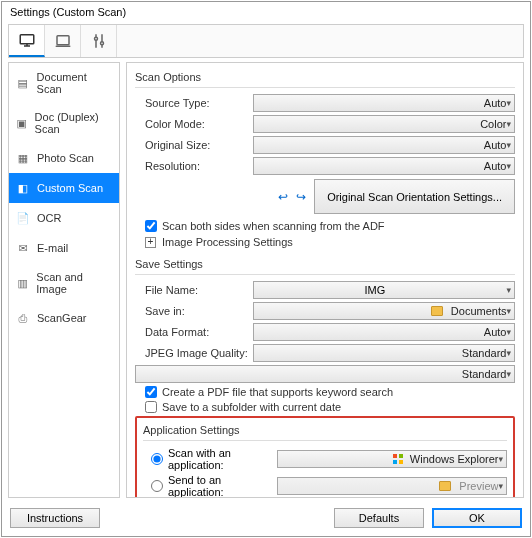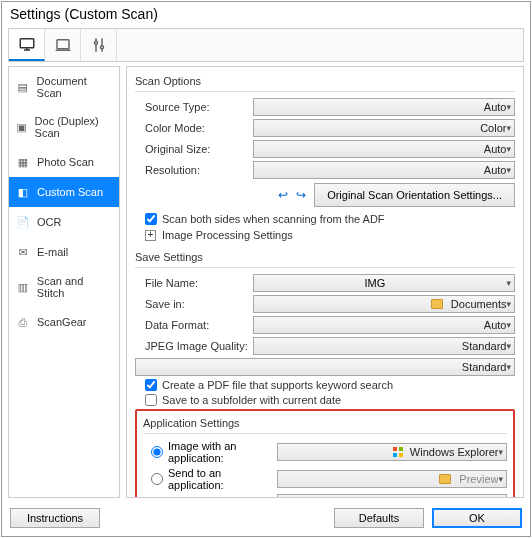--- a/index.html
+++ b/index.html
@@ -1,39 +1,39 @@
 <!DOCTYPE html>
 <html><head>
 <meta charset="utf-8">
 <style>
 * { box-sizing: border-box; margin: 0; padding: 0; font-family: "Segoe UI", Tahoma, sans-serif; font-size: 11px; }
 body { background: #fff; width: 532px; height: 538px; overflow: hidden; }
 .window { border: 1px solid #999; width: 530px; height: 536px; margin: 1px; display: flex; flex-direction: column; background:#fff;}
-.titlebar { padding: 4px 8px; font-size: 14px; color:#000; }
+.titlebar { padding: 4px 8px; font-size: 11px; color:#000; }
 .toolbar-tabs { border: 1px solid #ccc; margin: 2px 6px 4px 6px; height: 34px; display:flex; align-items:center; background:#fafafa;}
 .ttab { width:36px; height:32px; display:flex; align-items:center; justify-content:center; border-right:1px solid #ddd; color:#555;}
 .ttab.active { background:#fff; border-bottom:2px solid #0078d7;}
 .ttab svg { width:18px; height:18px; }
 .body { flex:1; display:flex; padding:0 6px 4px 6px; gap:6px; overflow:hidden;}
 .sidebar { width:112px; border:1px solid #ccc; background:#fff; overflow-y:auto;}
 .sbitem { display:flex; align-items:center; gap:6px; padding:8px 6px; cursor:default; color:#333;}
 .sbitem .ic { width:16px; height:14px; display:flex; align-items:center; justify-content:center; color:#666;}
 .sbitem.selected { background:#0a84ff; color:#fff;}
 .sbitem.selected .ic{ color:#fff;}
 .content { flex:1; border:1px solid #ccc; padding:6px 8px 8px 8px; overflow-y:auto; }
 .group-title { font-size:11px; color:#333; margin:2px 0 4px 0;}
 .hr { border-top:1px solid #ddd; margin:2px 0 6px 0;}
 .row { display:flex; align-items:center; margin:3px 0; }
 .lbl { width:118px; color:#333; padding-left:10px;}
 .sel { flex:1; height:18px; border:1px solid #a7a7a7; background:linear-gradient(#f7f7f7,#e6e6e6); padding:0 3px; display:flex; align-items:center; justify-content:flex-end; font-size:11px; color:#222;}
 .sel .arrow { font-size:9px; color:#555; }
 .sel.folder .fic { width:12px; height:10px; margin-right:4px; background:#f3c04b; border:1px solid #c9972e; display:inline-block; border-radius:1px;}
 .sel .inner { display:flex; align-items:center; gap:4px; overflow:hidden; white-space:nowrap;}
 .sel input.tx { border:none; background:transparent; width:100%; font-size:11px; outline:none;}
-.smallbtn { height:24px; border:1px solid #a7a7a7; background:linear-gradient(#f7f7f7,#e6e6e6); padding:0 12px; font-size:11px;}
+.smallbtn { height:35px; border:1px solid #a7a7a7; background:linear-gradient(#f7f7f7,#e6e6e6); padding:0 12px; font-size:11px;}
 .orient-row { display:flex; justify-content:flex-end; align-items:center; gap:8px; margin:4px 0 6px 0;}
 .orient-row .glyph { color:#0066cc; font-size:12px;}
 .chk { display:flex; align-items:center; gap:5px; margin:3px 0 3px 10px; color:#333;}
 .chk input { width:12px; height:12px;}
 .expander { display:flex; align-items:center; gap:6px; margin:4px 0 2px 10px; color:#333;}
 .expander .box { width:11px; height:11px; border:1px solid #888; display:flex; align-items:center; justify-content:center; font-size:10px; line-height:1; background:#fff;}
 .appgroup { border:2px solid #d43a2f; border-radius:2px; padding:4px 6px 8px 6px; margin-top:0;}
 .radio-row { display:flex; align-items:center; margin:3px 0; gap:6px;}
 .radio-row .rlbl { width:128px; display:flex; align-items:center; gap:5px; padding-left:8px;}
 .radio-row input[type=radio]{ width:12px; height:12px;}
@@ -96,21 +96,21 @@
       <div class="sbitem">
         <span class="ic">📄</span>
         <span class="t">OCR</span>
       </div>
       <div class="sbitem">
         <span class="ic">✉</span>
         <span class="t">E-mail</span>
       </div>
       <div class="sbitem">
         <span class="ic">▥</span>
-        <span class="t">Scan and Stitch</span>
+        <span class="t">Scan and Image</span>
       </div>
       <div class="sbitem">
         <span class="ic">⎙</span>
         <span class="t">ScanGear</span>
       </div>
     </div>
 
     <div class="content">
 
       <div class="group-title">Scan Options</div>
@@ -214,21 +214,21 @@
         <span>Save to a subfolder with current date</span>
       </label>
 
       <div class="appgroup">
         <div class="group-title" style="margin-left:0">Application Settings</div>
         <div class="hr"></div>
 
         <div class="radio-row">
           <label class="rlbl">
               <input type="radio" name="app" checked="" style="">
-              <span>Image with an application:</span>
+              <span>Scan with an application:</span>
             </label>
           <div class="sel">
               <span class="inner">
                 <span class="cic">
                   <svg viewBox="0 0 12 12">
                     <rect x="1" y="1" width="4" height="4" fill="#f25022"></rect>
                     <rect x="7" y="1" width="4" height="4" fill="#7fba00"></rect>
                     <rect x="1" y="7" width="4" height="4" fill="#00a4ef"></rect>
                     <rect x="7" y="7" width="4" height="4" fill="#ffb900"></rect>
                   </svg>

